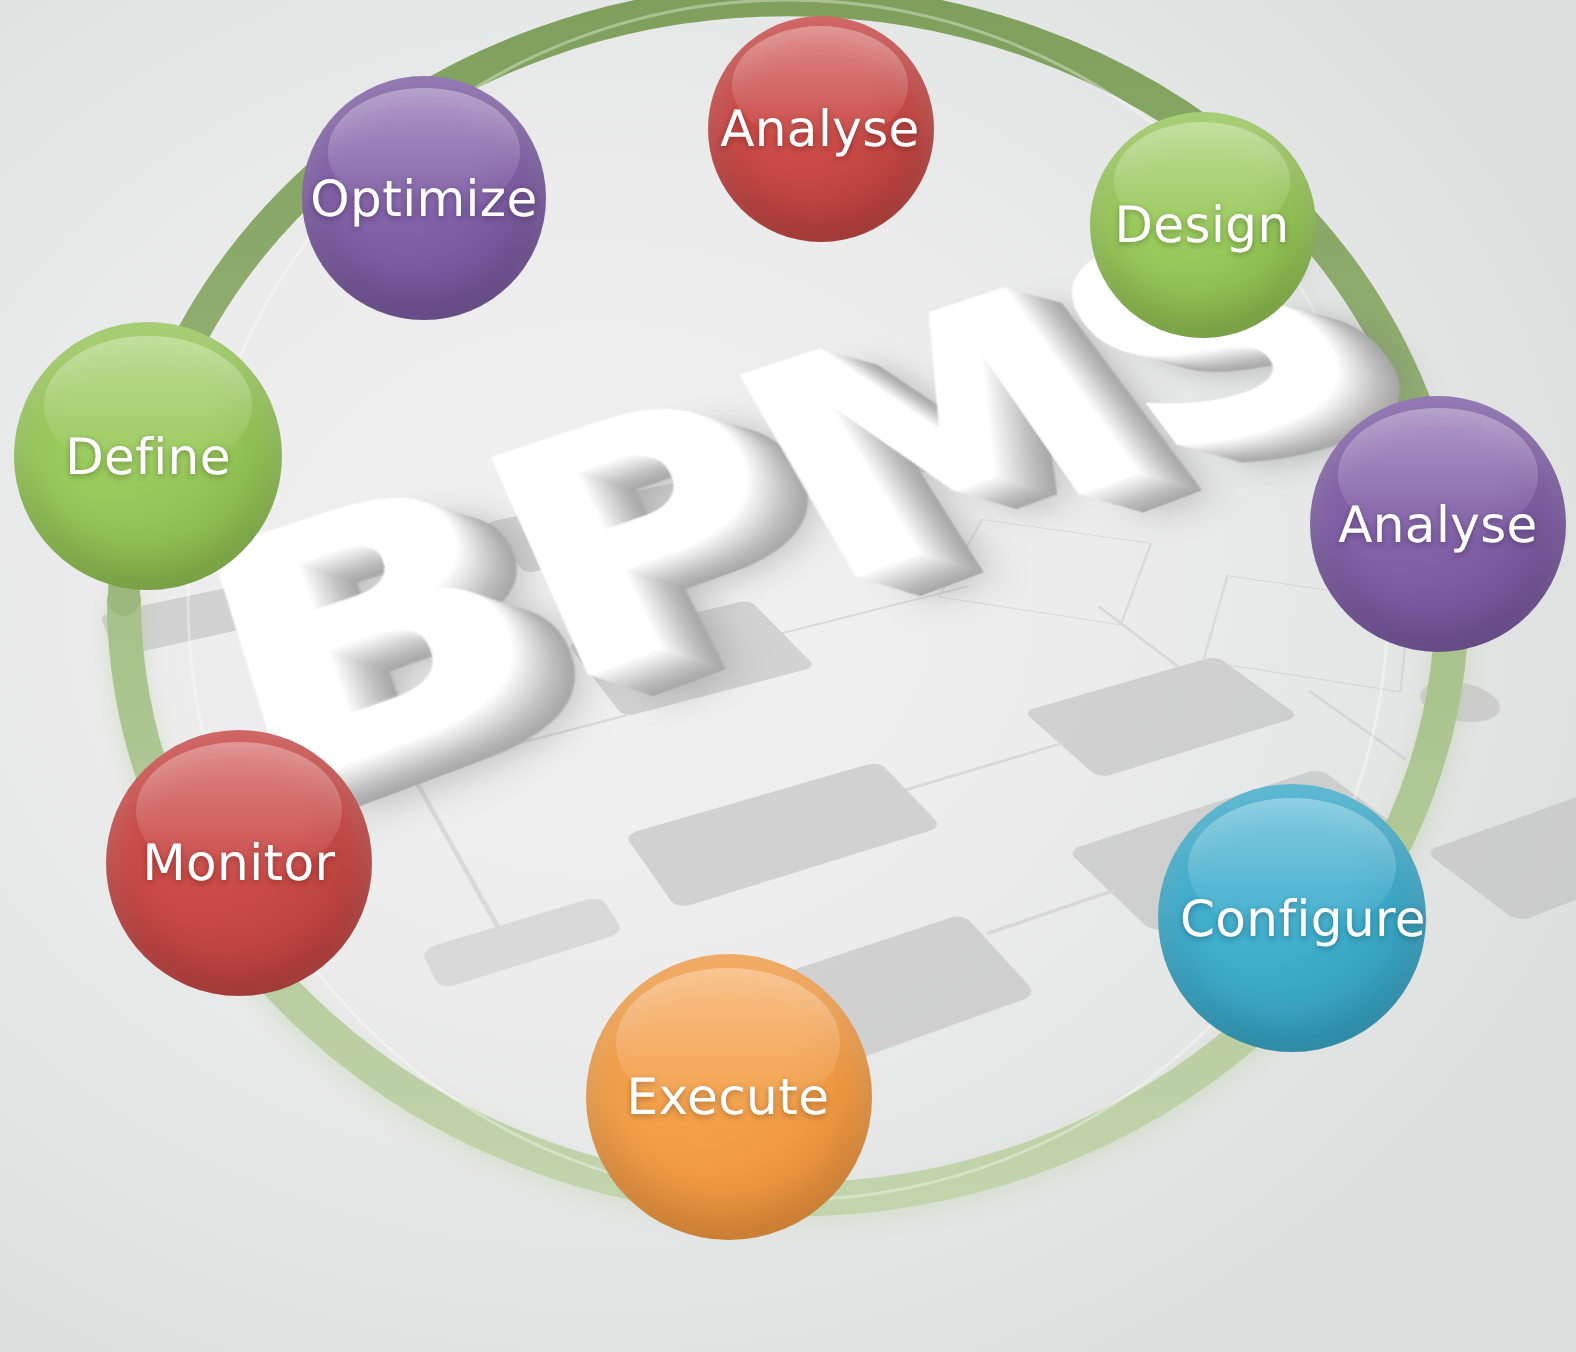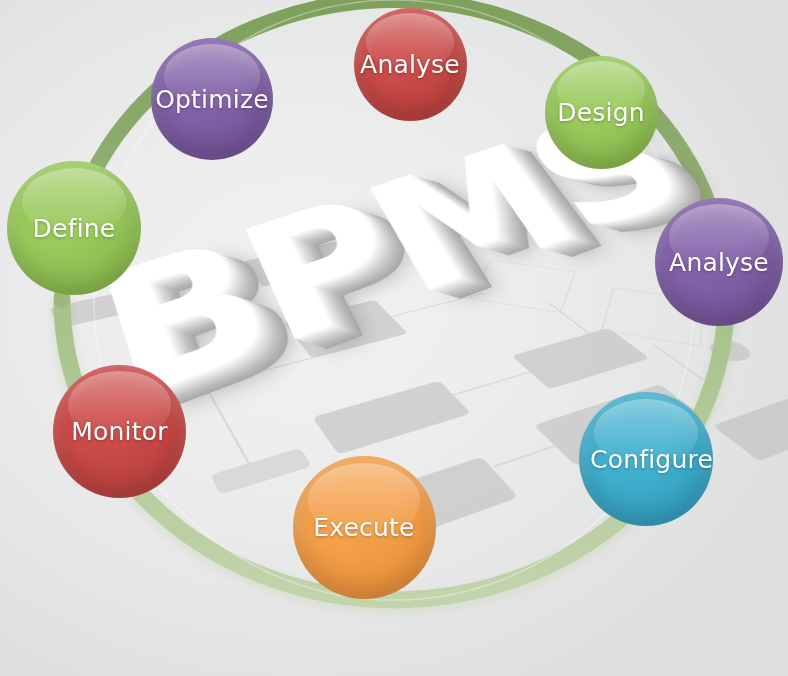--- a/index.html
+++ b/index.html
@@ -194,21 +194,21 @@
         <div class="bubble" style="background: radial-gradient(circle at 34% 24%, rgb(130, 97, 168) 0%, rgb(130, 97, 168) 38%, rgb(106, 75, 141) 100%); box-shadow: rgba(0, 0, 0, 0.16) 0px -10px 22px inset, rgba(255, 255, 255, 0.22) 0px 8px 16px inset;"></div>
         <div class="gloss"></div>
         <span class="label">Analyse</span>
       </div>
       <div class="node" style="left: 579px; top: 392px; width: 134px; height: 134px; justify-content: flex-end;">
         <div class="shadow"></div>
         <div class="bubble" style="background: radial-gradient(circle at 34% 24%, rgb(65, 175, 206) 0%, rgb(65, 175, 206) 38%, rgb(42, 148, 179) 100%); box-shadow: rgba(0, 0, 0, 0.16) 0px -10px 22px inset, rgba(255, 255, 255, 0.22) 0px 8px 16px inset;"></div>
         <div class="gloss"></div>
         <span class="label">Configure</span>
       </div>
-      <div class="node" style="left: 292.5px; top: 456px; width: 143px; height: 143px;">
+      <div class="node" style="left: 292.5px; top: 477px; width: 143px; height: 143px;">
         <div class="shadow"></div>
         <div class="bubble" style="background: radial-gradient(circle at 34% 24%, rgb(244, 160, 74) 0%, rgb(244, 160, 74) 38%, rgb(224, 134, 48) 100%); box-shadow: rgba(0, 0, 0, 0.16) 0px -10px 22px inset, rgba(255, 255, 255, 0.22) 0px 8px 16px inset;"></div>
         <div class="gloss"></div>
         <span class="label">Execute</span>
       </div>
       <div class="node" style="left: 53px; top: 364.5px; width: 133px; height: 133px;">
         <div class="shadow"></div>
         <div class="bubble" style="background: radial-gradient(circle at 34% 24%, rgb(203, 75, 72) 0%, rgb(203, 75, 72) 38%, rgb(174, 58, 55) 100%); box-shadow: rgba(0, 0, 0, 0.16) 0px -10px 22px inset, rgba(255, 255, 255, 0.22) 0px 8px 16px inset;"></div>
         <div class="gloss"></div>
         <span class="label">Monitor</span>

